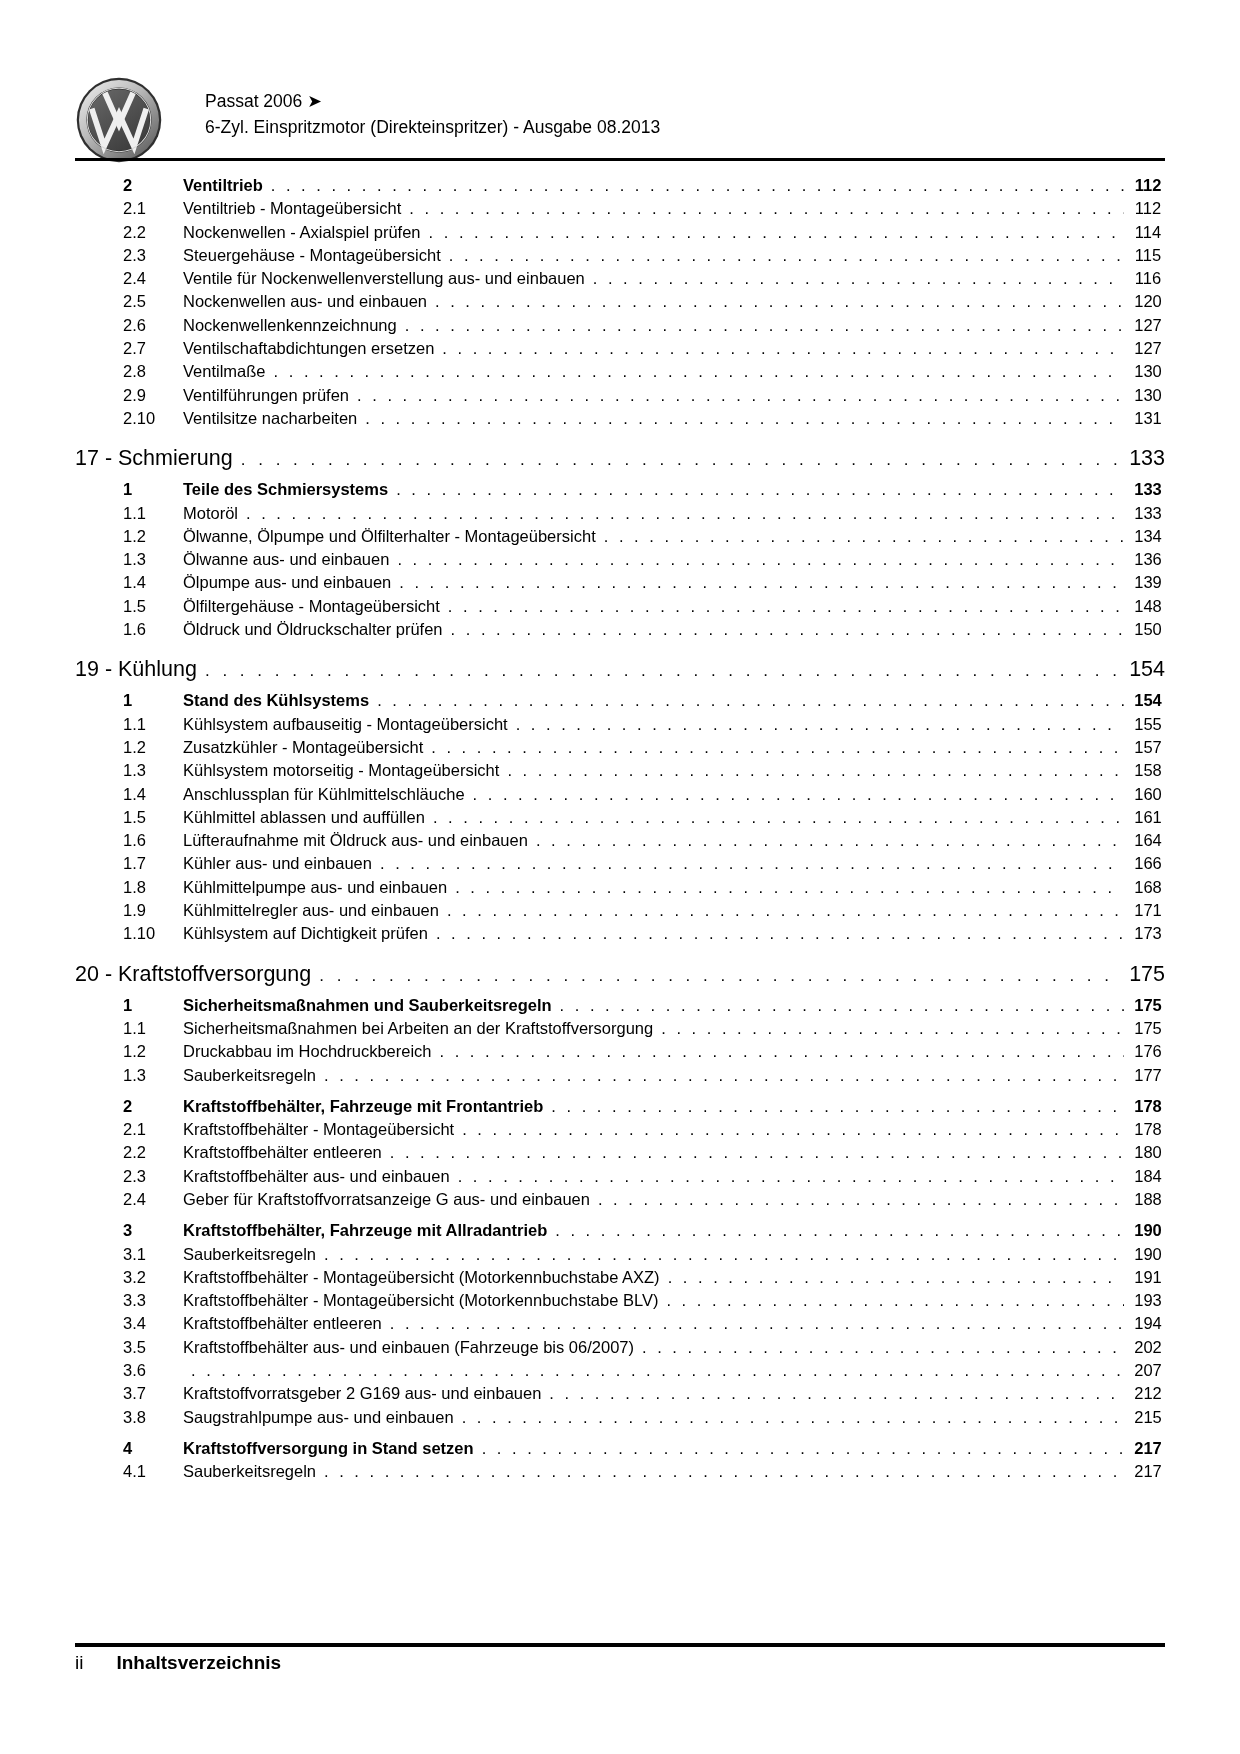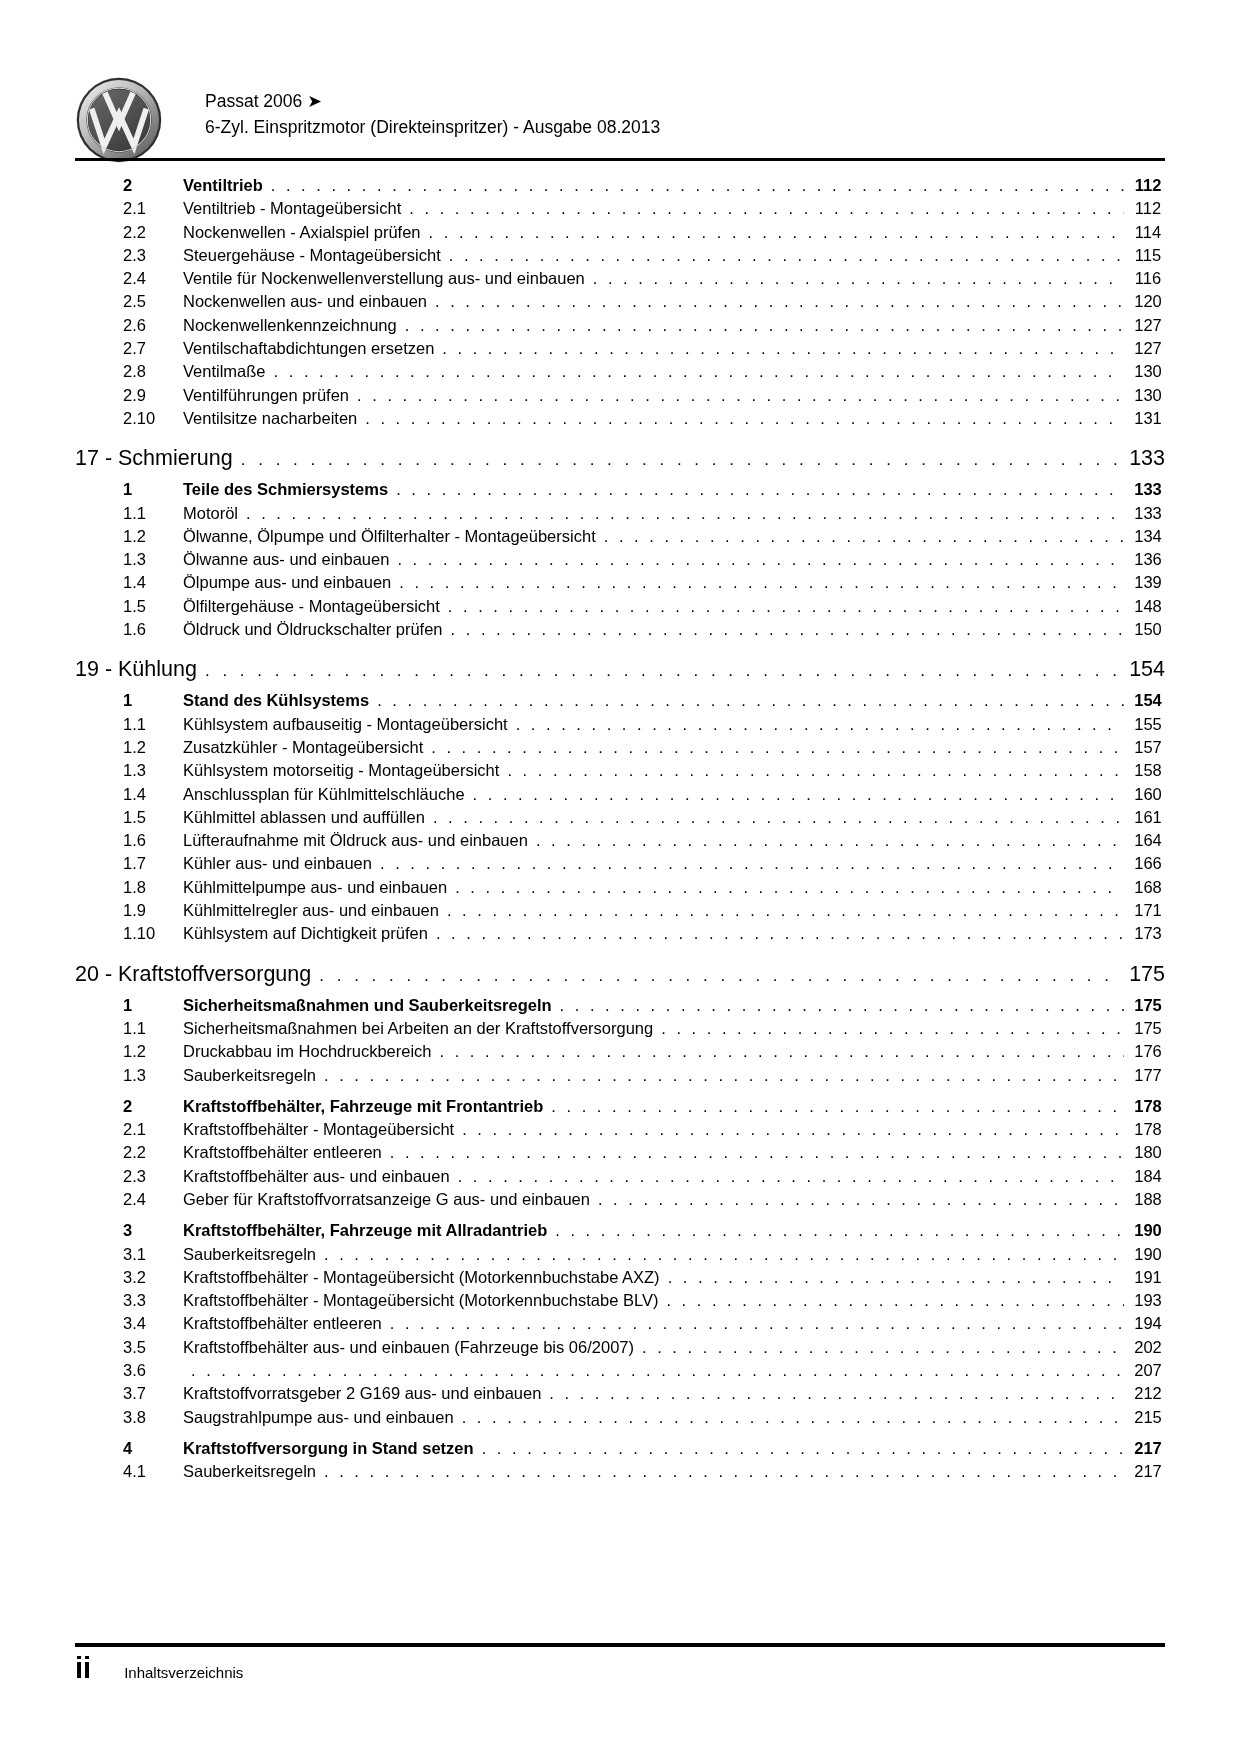--- a/index.html
+++ b/index.html
@@ -101,26 +101,27 @@
     background: #000;
   }
   .page-footer {
     position: absolute;
     top: 1652px;
     left: 75px;
     display: flex;
     align-items: baseline;
   }
   .footer-page-num {
-    font-size: 29px;
+    font-size: 19px;
+    font-weight: normal;
+  }
+  .footer-label {
+    font-size: 19px;
+    margin-left: 33px;
     font-weight: bold;
-  }
-  .footer-label {
-    font-size: 15px;
-    margin-left: 33px;
   }
 </style>
 </head>
 <body>
 
 <div class="page-header">
   <div class="logo-wrap">
     <svg viewBox="0 0 100 100" width="88" height="88" aria-hidden="true">
       <defs>
         <linearGradient id="ringGrad" x1="0" y1="0" x2="0.9" y2="1">

